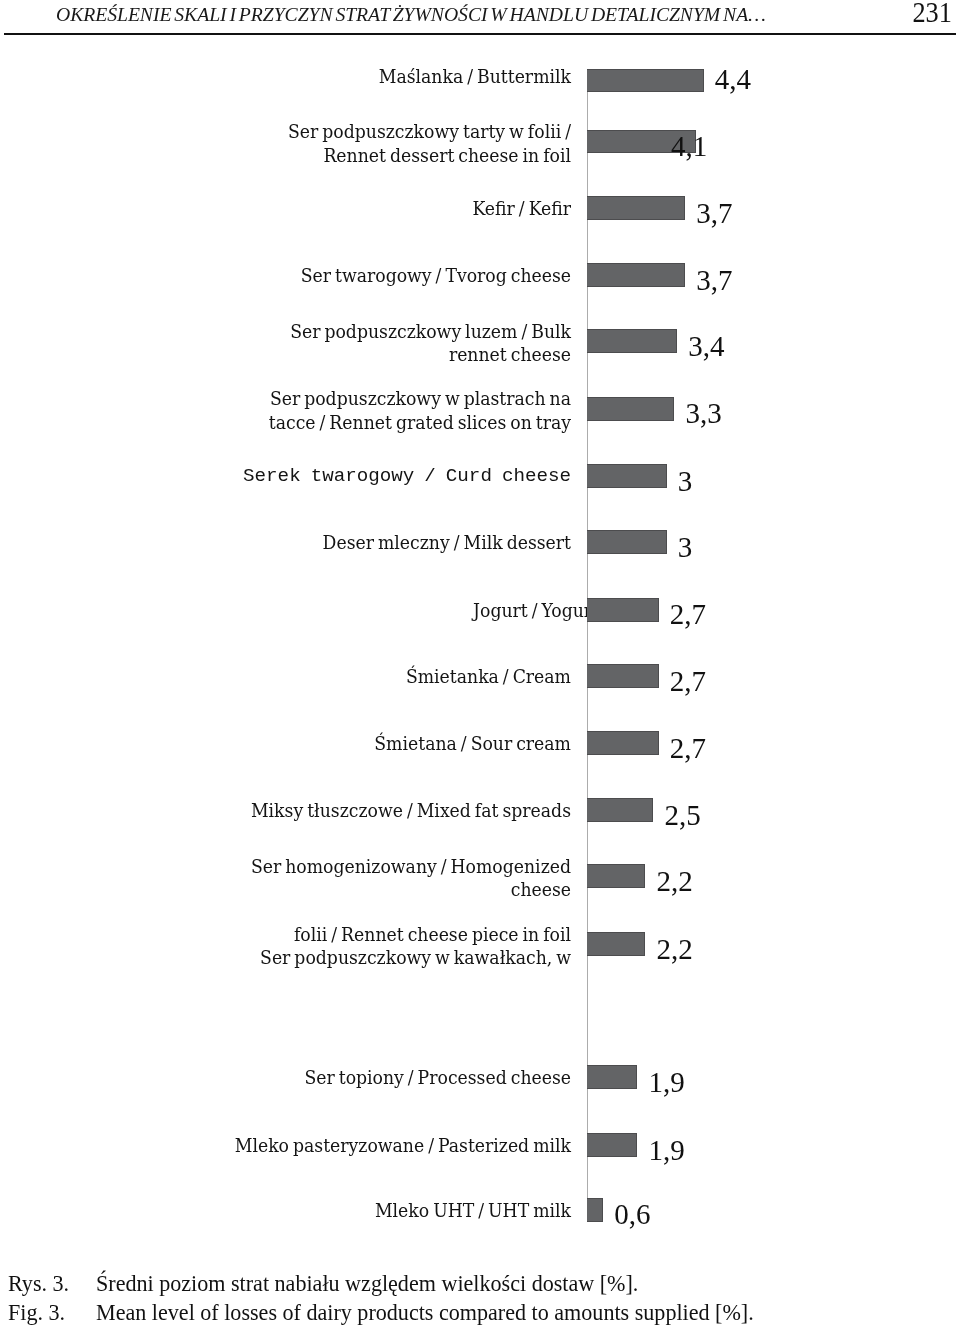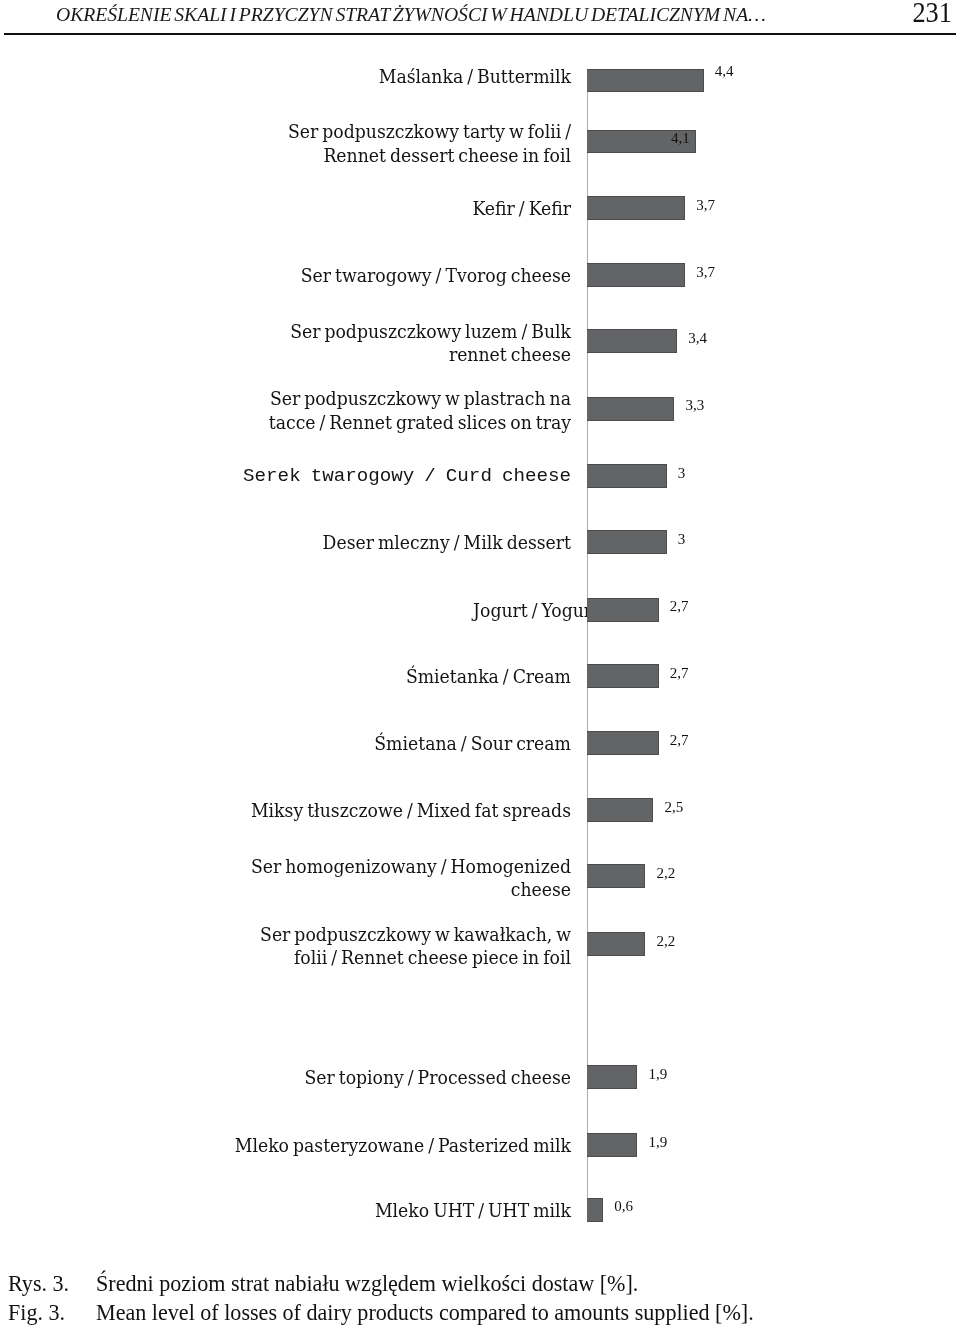--- a/index.html
+++ b/index.html
@@ -17,21 +17,21 @@
   .header-rule{position:absolute;left:4px;top:33px;width:952px;height:2px;background:#111;}
 
   
   .chart{position:absolute;left:0;top:46px;width:960px;height:1190px;}
   .axis{position:absolute;left:587.2px;top:22.7px;width:1.3px;height:1152.9px;background:#acacac;}
   .row{position:absolute;left:0;width:960px;}
   .cat{position:absolute;right:389px;text-align:right;width:470px;
        font-family:"DejaVu Serif Condensed","DejaVu Serif",serif;font-size:19.2px;line-height:23.2px;word-spacing:-1.5px;color:#141414;}
   .bar{position:absolute;left:587.2px;background:#636466;box-sizing:border-box;
        border:1px solid #4c4c4e;border-left:0;}
-  .val{position:absolute;font-family:"Liberation Serif",serif;font-size:15px;color:#111;white-space:nowrap;}
+  .val{position:absolute;font-family:"Liberation Serif",serif;font-size:29px;color:#111;white-space:nowrap;}
 
   
   .caption{position:absolute;left:8px;top:1269px;width:944px;font-family:"Liberation Serif",serif;
       font-size:22.1px;line-height:29px;color:#111;}
   .cap-row{display:flex;font-family:Liberation Serif, serif;}
   .cap-key{width:88px;flex:0 0 88px;}
   .cap-text{flex:1;}
 </style>
 </head>
 <body>
@@ -135,22 +135,22 @@
       <div class="row" style="top: 818.4px; height: 23.8px;">
         <div class="cat" style="top: -9.4px;">
           <div>Ser homogenizowany / Homogenized</div>
           <div>cheese</div>
         </div>
         <div class="bar" style="width: 58.19px; height: 23.8px; top: 0px;"></div>
         <div class="val" style="left: 656.49px; top: 0.7px;">2,2</div>
       </div>
       <div class="row" style="top: 886.2px; height: 23.8px;">
         <div class="cat" style="top: -9.4px;">
+          <div>folii / Rennet cheese piece in foil</div>
           <div>Ser podpuszczkowy w kawałkach, w</div>
-          <div>folii / Rennet cheese piece in foil</div>
         </div>
         <div class="bar" style="width: 58.19px; height: 23.8px; top: 0px;"></div>
         <div class="val" style="left: 656.49px; top: 0.7px;">2,2</div>
       </div>
       <div class="row" style="top: 1019.2px; height: 23.8px;">
         <div class="cat" style="top: 1.2px;">
           <div>Ser topiony / Processed cheese</div>
         </div>
         <div class="bar" style="width: 50.255px; height: 23.8px; top: 0px;"></div>
         <div class="val" style="left: 648.555px; top: 0.7px;">1,9</div>

